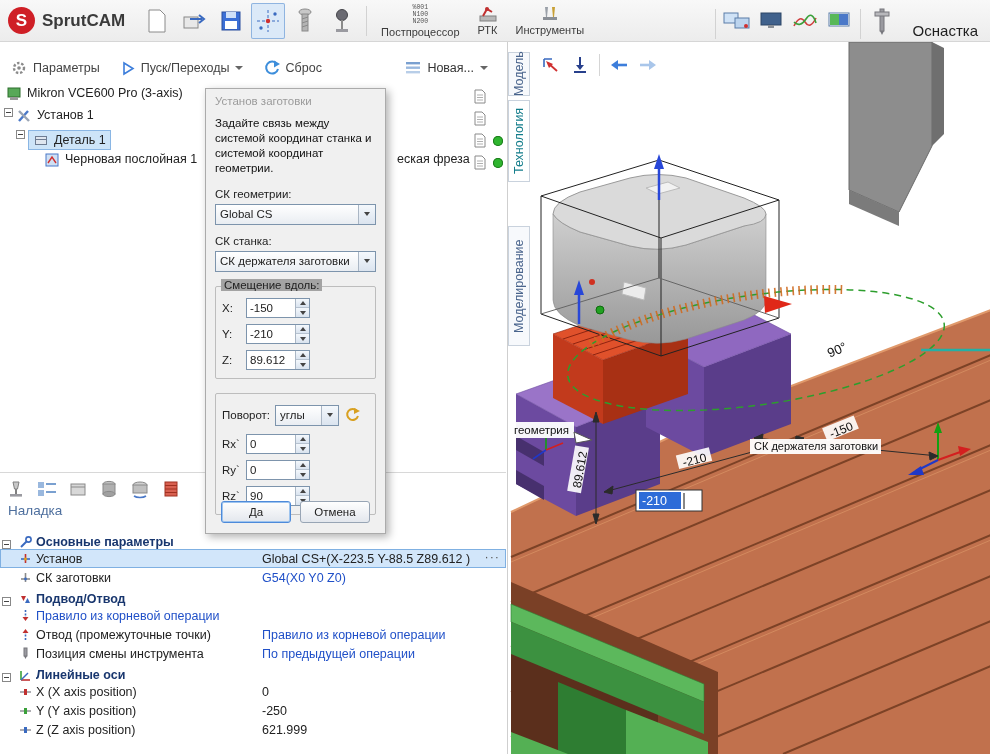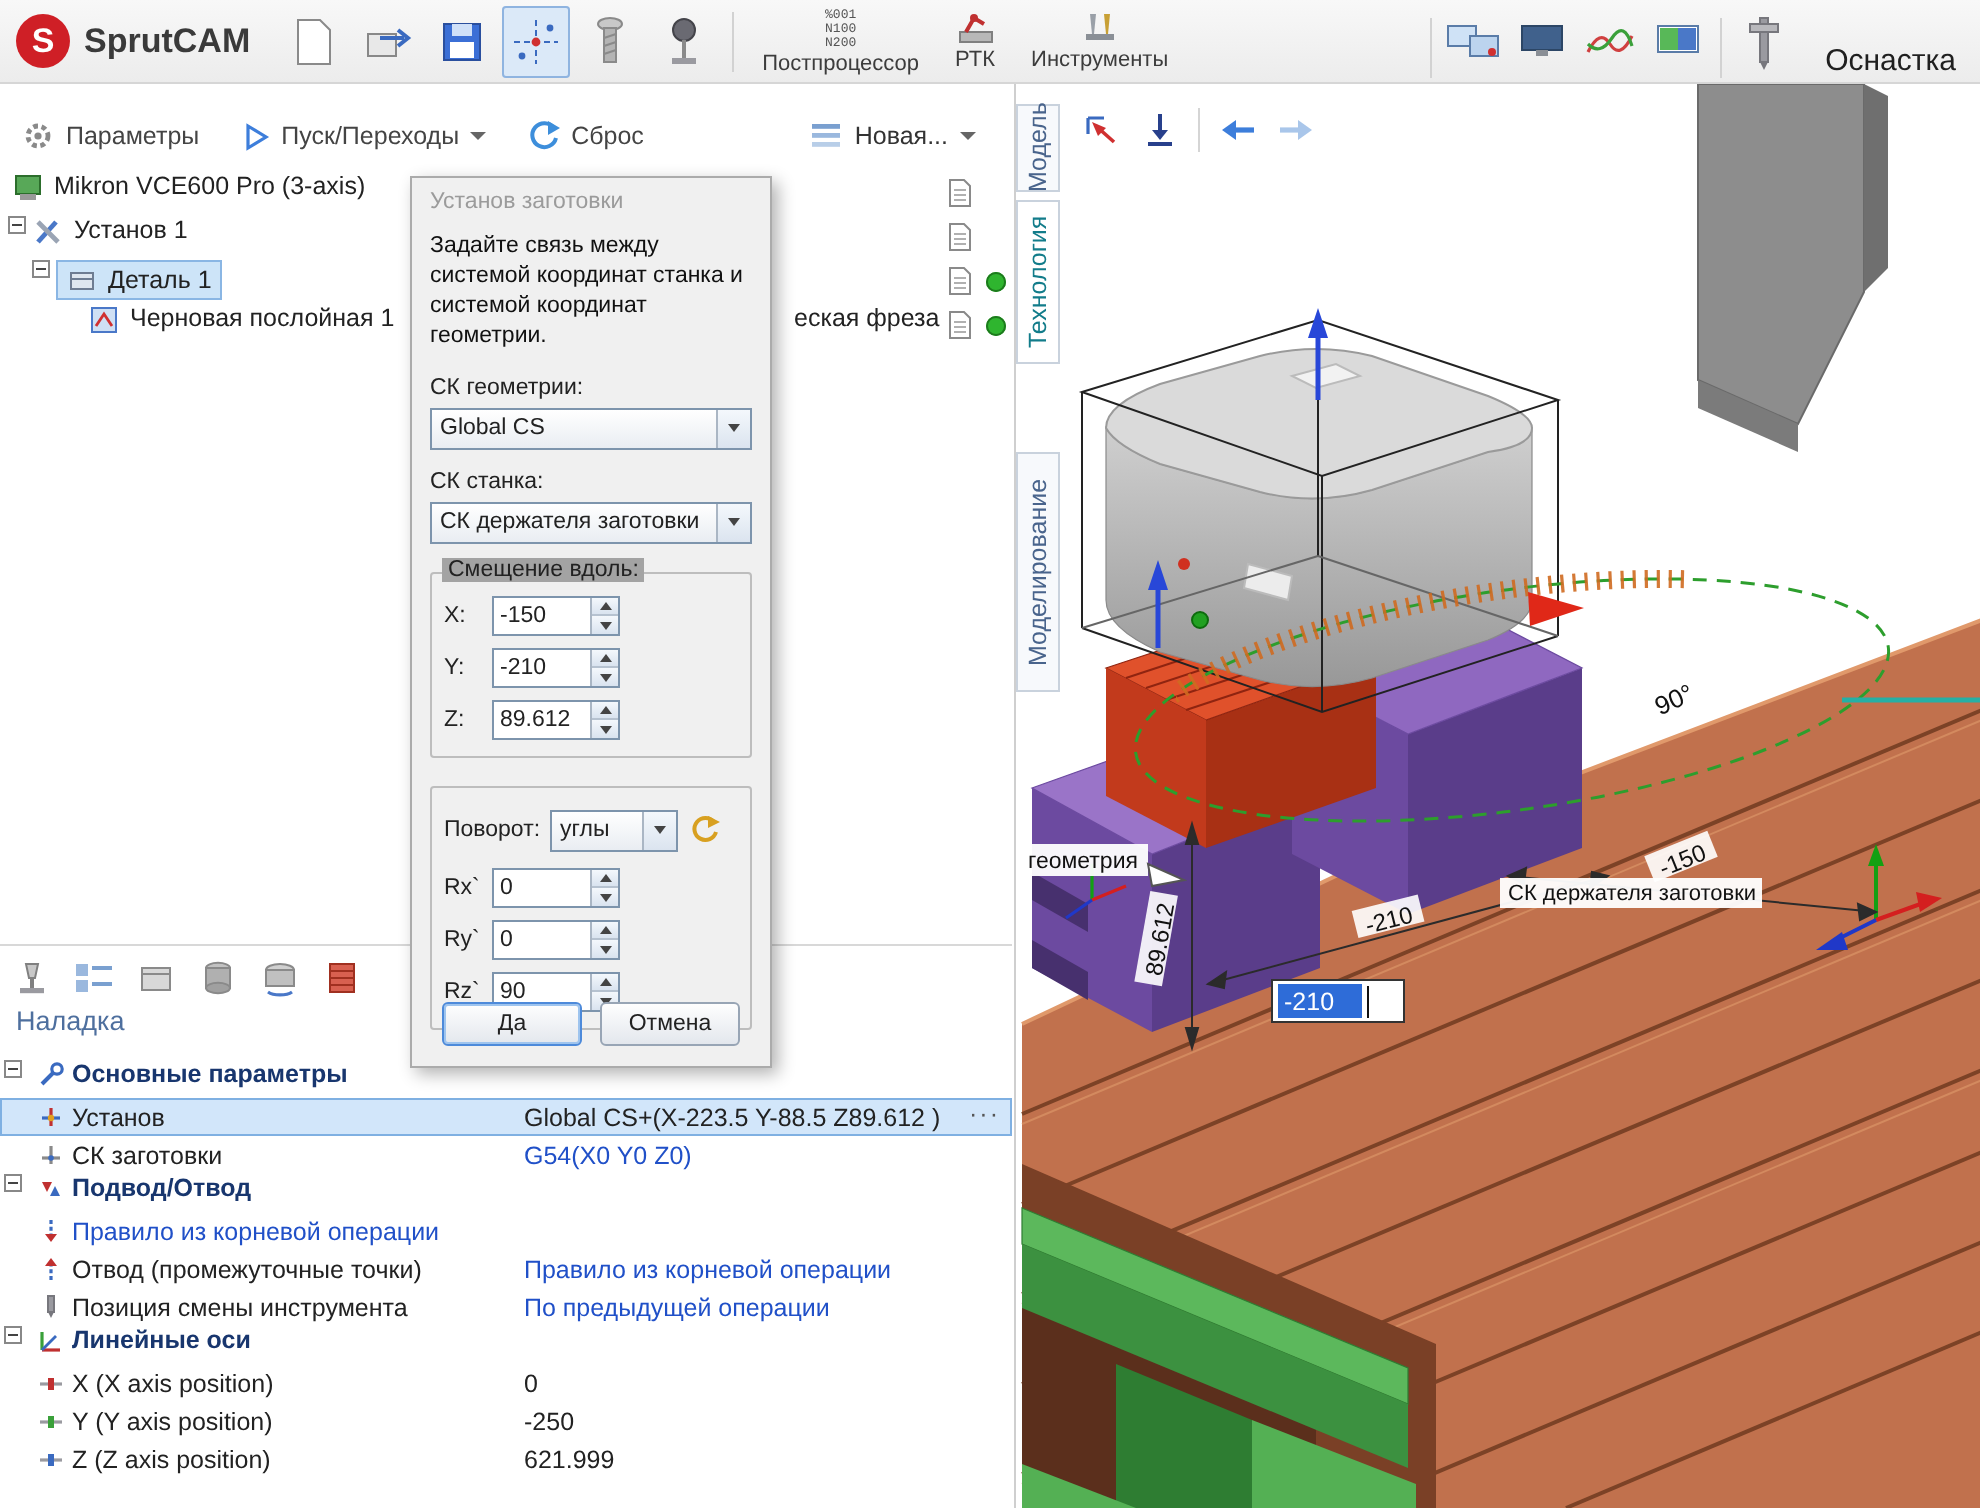--- a/index.html
+++ b/index.html
@@ -38,21 +38,21 @@
   .gdot{position:absolute;left:493px;top:6px;width:10px;height:10px;border-radius:50%;background:#2fb52f;box-shadow:inset 0 0 0 1px #1d7a1d}
   .toolfrag{position:absolute;left:397px;color:#222}
 
   
   #opsline{position:absolute;left:0;top:472px;width:506px;border-top:1px solid #d8d8d8}
   #opsbar{position:absolute;left:4px;top:476px;height:26px;display:flex;align-items:center;gap:7px;z-index:4}
   .oic{width:24px;height:24px;display:flex;align-items:center;justify-content:center}
   #naladka{position:absolute;left:8px;top:503px;font-size:13.5px;color:#4e6f9e;z-index:4}
 
   #pgrid{position:absolute;left:0;top:530px;width:506px;font-size:12.5px;z-index:4}
-  .pgroup{height:19px;display:flex;align-items:flex-start;gap:4px;padding-left:2px}
+  .pgroup{height:19px;display:flex;align-items:flex-end;gap:4px;padding-left:2px}
   .glabel{font-weight:bold;color:#18366e;white-space:nowrap}
   .prow{height:19px;display:flex;align-items:center;gap:4px;padding-left:18px;position:relative}
   .plabel{width:222px;flex:none;white-space:nowrap;overflow:hidden}
   .pvalue{white-space:nowrap}
   .link{color:#2050c8}
   .prow.sel{background:#d2e6fa;box-shadow:inset 0 0 0 1px #7fb0e2}
   .more{position:absolute;right:6px;top:1px;color:#555;letter-spacing:1px}
   .ric,.gic{width:14px;height:14px;flex:none;display:flex;align-items:center;justify-content:center}
 
   

